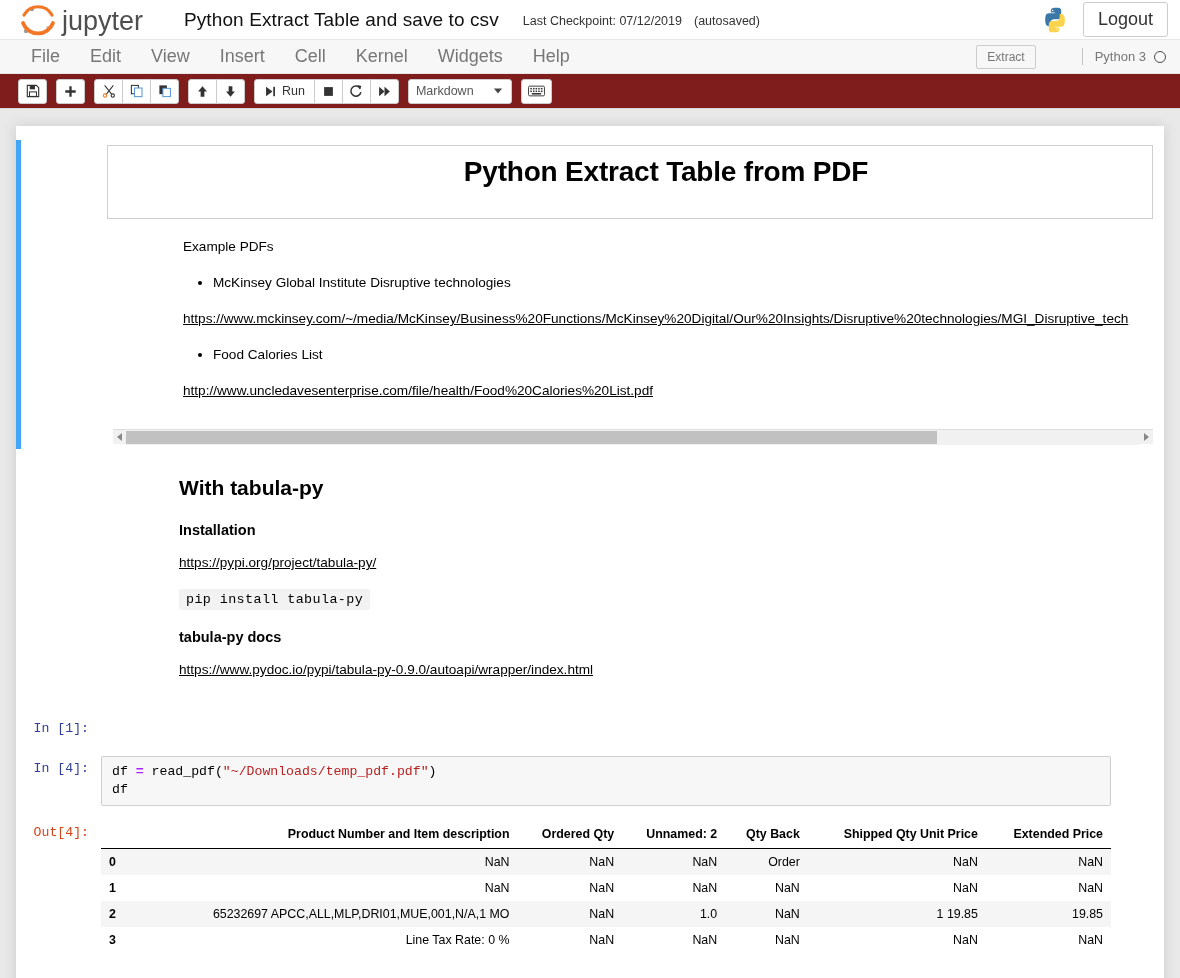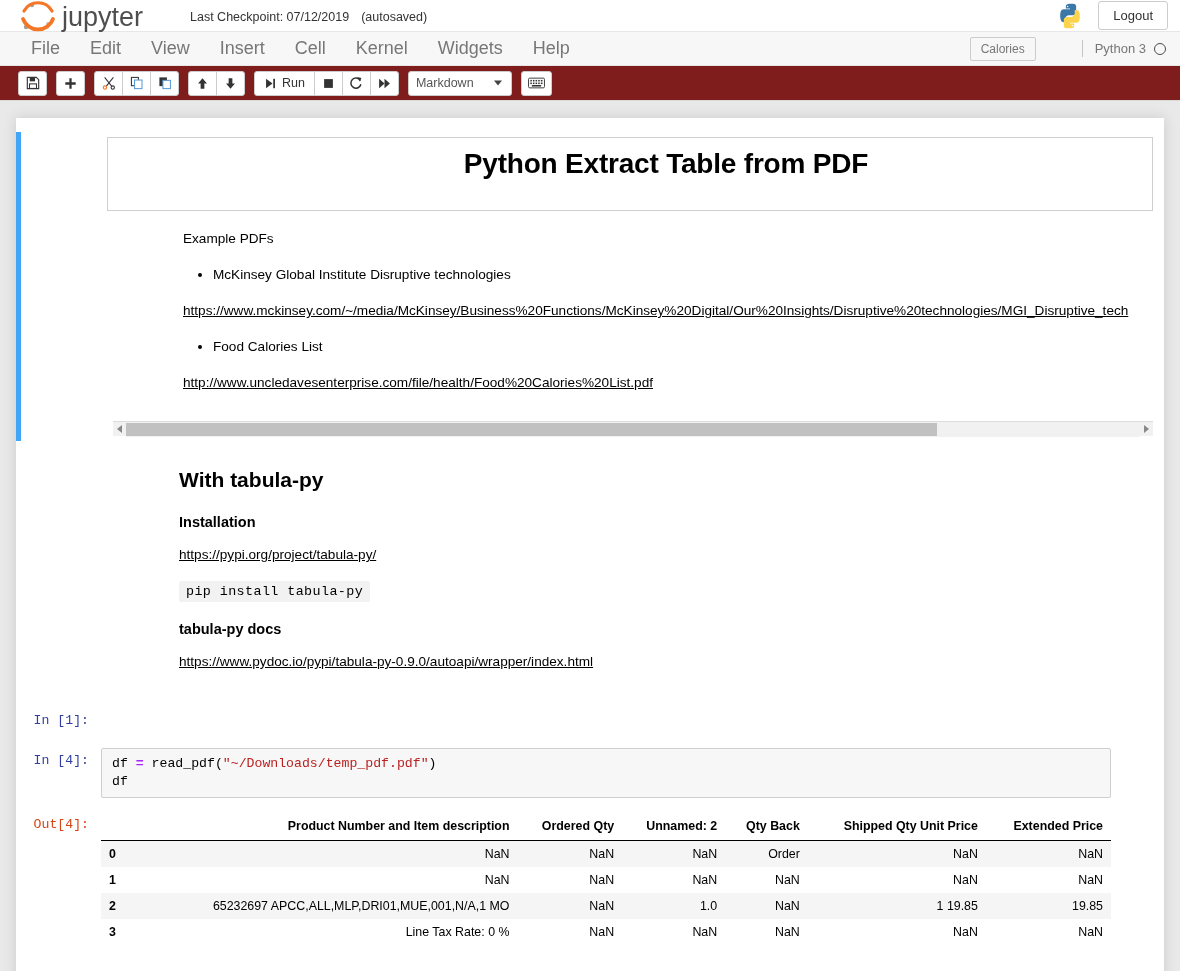--- a/index.html
+++ b/index.html
@@ -7,21 +7,21 @@
     margin: 0; padding: 0;
     width: 1180px; height: 978px;
     overflow: hidden;
     background: #ffffff;
     font-family: "Liberation Sans", sans-serif;
     color: #000;
   }
 
   
   #header {
-    height: 32px;
+    height: 40px;
     background: #ffffff;
     border-bottom: 1px solid #e7e7e7;
     display: flex;
     align-items: center;
     padding: 0 12px 0 18px;
     position: relative;
   }
   #logo-wrap { display:flex; align-items:center; }
   .jup-logo-svg { display:block; }
   #nb-title {
@@ -46,21 +46,21 @@
     top: 1px;
   }
   #header-right {
     margin-left: auto;
     display: flex;
     align-items: center;
     gap: 14px;
   }
   .py-logo { width: 28px; height: 30px; display:block; }
   #logout-btn {
-    font-size: 13px;
+    font-size: 18px;
     color: #333;
     background: #fff;
     border: 1px solid #ccc;
     border-radius: 3px;
     padding: 6px 14px;
     cursor: pointer;
     font-family: "Liberation Sans", sans-serif;
   }
 
   
@@ -381,20 +381,21 @@
         <circle cx="8" cy="27" r="2.2" fill="#9e9e9e"></circle>
         <circle cx="30" cy="24" r="1.9" fill="#bdbdbd"></circle>
         <path d="M6 11 A16 16 0 0 1 34 11" fill="none" stroke="#f37726" stroke-width="3.2" stroke-linecap="round"></path>
         <path d="M5 19 A16 16 0 0 0 35 19" fill="none" stroke="#f37726" stroke-width="3.8" stroke-linecap="round"></path>
       </g>
       <g fill="#4e4e4e" font-family="Liberation Sans, sans-serif" font-size="27">
         <text x="44" y="26">jupyter</text>
       </g>
     </svg>
   </div>
+  <span id="nb-title">Python Extract Table and save to csv</span>
   <span id="checkpoint">Last Checkpoint: 07/12/2019</span>
   <span id="autosaved">(autosaved)</span>
 
   <div id="header-right">
     <svg class="py-logo" viewBox="0 0 64 64">
       <path d="M31.5 4c-6 0-9 2-9 6v5h9.5v1.5H18c-4 0-7 2.5-7.8 7.5-.9 5.6-.9 9 0 14.5.7 4.6 2.7 7.5 6.7 7.5h4.3v-7.5c0-4.6 4-8.5 8.6-8.5h9.5c3.8 0 6.8-3.1 6.8-6.9V10c0-3.7-3.1-6-6.9-6h-8.7zm-5 4.6c1 0 1.8.8 1.8 1.8s-.8 1.8-1.8 1.8-1.8-.8-1.8-1.8.8-1.8 1.8-1.8z" fill="#3B78A8"></path>
       <path d="M32.5 60c6 0 9-2 9-6v-5H32v-1.5h14c4 0 7-2.5 7.8-7.5.9-5.6.9-9 0-14.5-.7-4.6-2.7-7.5-6.7-7.5h-4.3v7.5c0 4.6-4 8.5-8.6 8.5h-9.5c-3.8 0-6.8 3.1-6.8 6.9V54c0 3.7 3.1 6 6.9 6h8.7zm5-4.6c-1 0-1.8-.8-1.8-1.8s.8-1.8 1.8-1.8 1.8.8 1.8 1.8-.8 1.8-1.8 1.8z" fill="#FCD34D"></path>
     </svg>
     <button id="logout-btn">Logout</button>
   </div>
@@ -405,21 +406,21 @@
     <div class="menu-item">File</div>
     <div class="menu-item">Edit</div>
     <div class="menu-item">View</div>
     <div class="menu-item">Insert</div>
     <div class="menu-item">Cell</div>
     <div class="menu-item">Kernel</div>
     <div class="menu-item">Widgets</div>
     <div class="menu-item">Help</div>
 
     <div id="menubar-right">
-      <button id="trusted-btn">Calories</button>
+      <button id="trusted-btn">Extract</button>
       <div id="kernel-sep"></div>
       <span id="kernel-name">Python 3</span>
       <div id="kernel-indicator"></div>
     </div>
   </div>
 </div>
 
 <div id="toolbar">
 
   <div class="btn-group">

